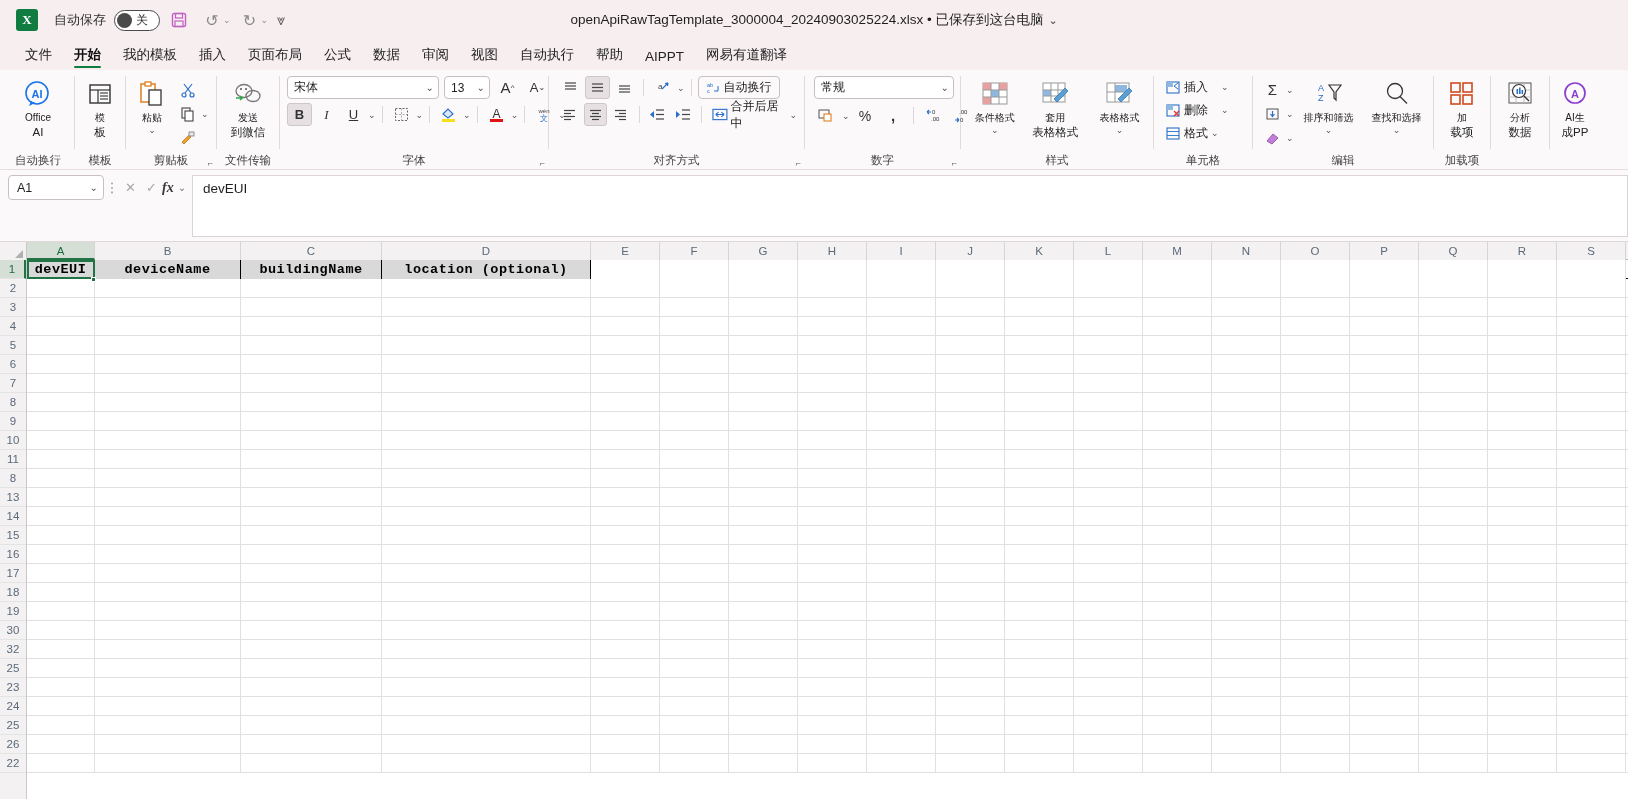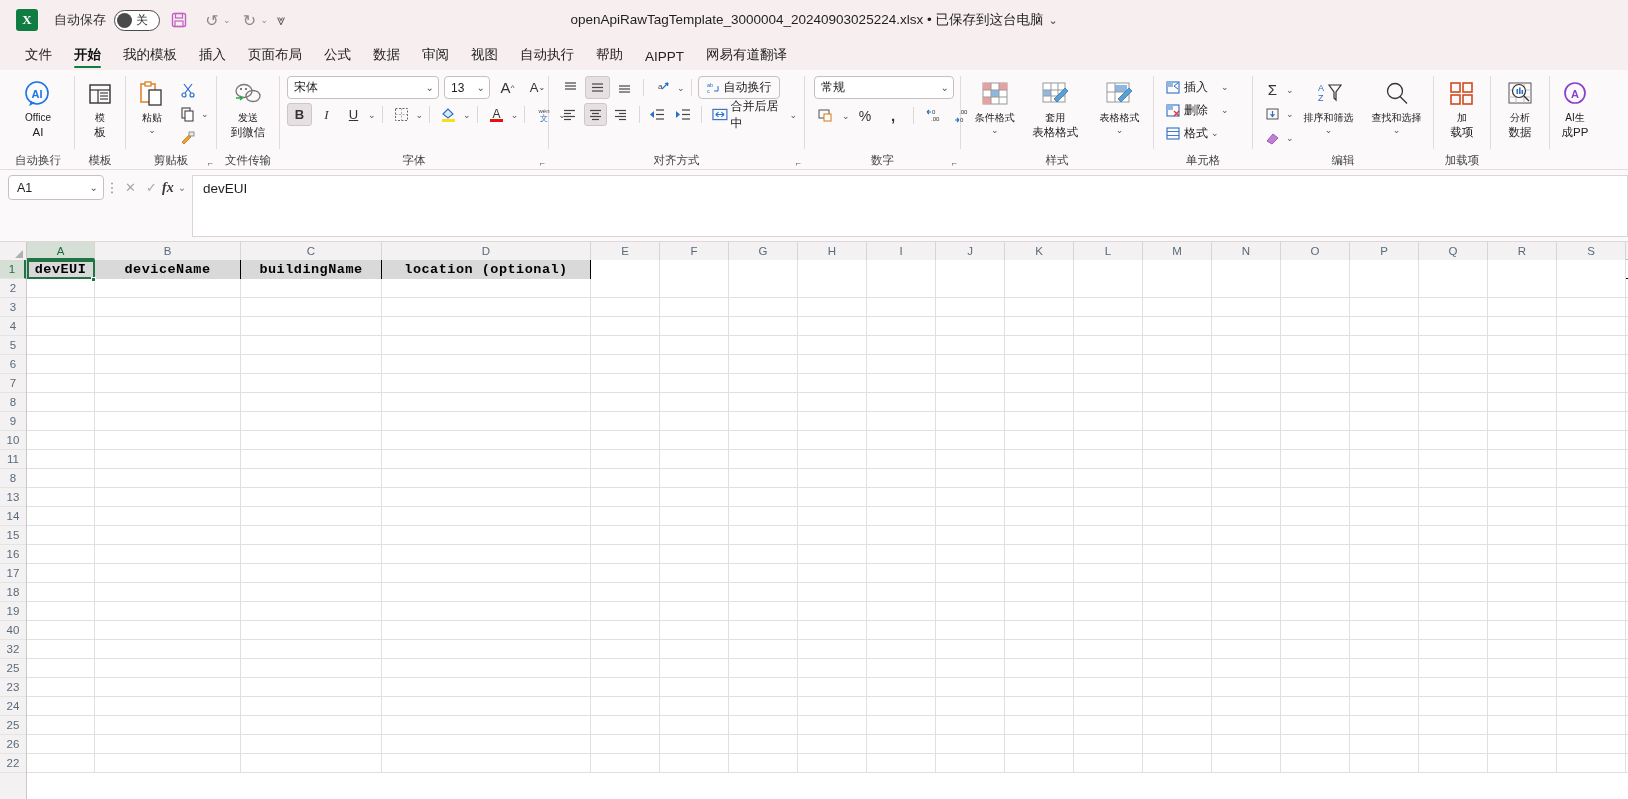--- a/index.html
+++ b/index.html
@@ -817,21 +817,21 @@
           <div class="rh">10</div>
           <div class="rh">11</div>
           <div class="rh">8</div>
           <div class="rh">13</div>
           <div class="rh">14</div>
           <div class="rh">15</div>
           <div class="rh">16</div>
           <div class="rh">17</div>
           <div class="rh">18</div>
           <div class="rh">19</div>
-          <div class="rh">40</div>
+          <div class="rh">30</div>
           <div class="rh">32</div>
           <div class="rh">25</div>
           <div class="rh">23</div>
           <div class="rh">24</div>
           <div class="rh">25</div>
           <div class="rh">26</div>
           <div class="rh">22</div>
         </div>
       <div class="cells" id="cells">
         <div class="selbox" style="width: 68px;"></div>

